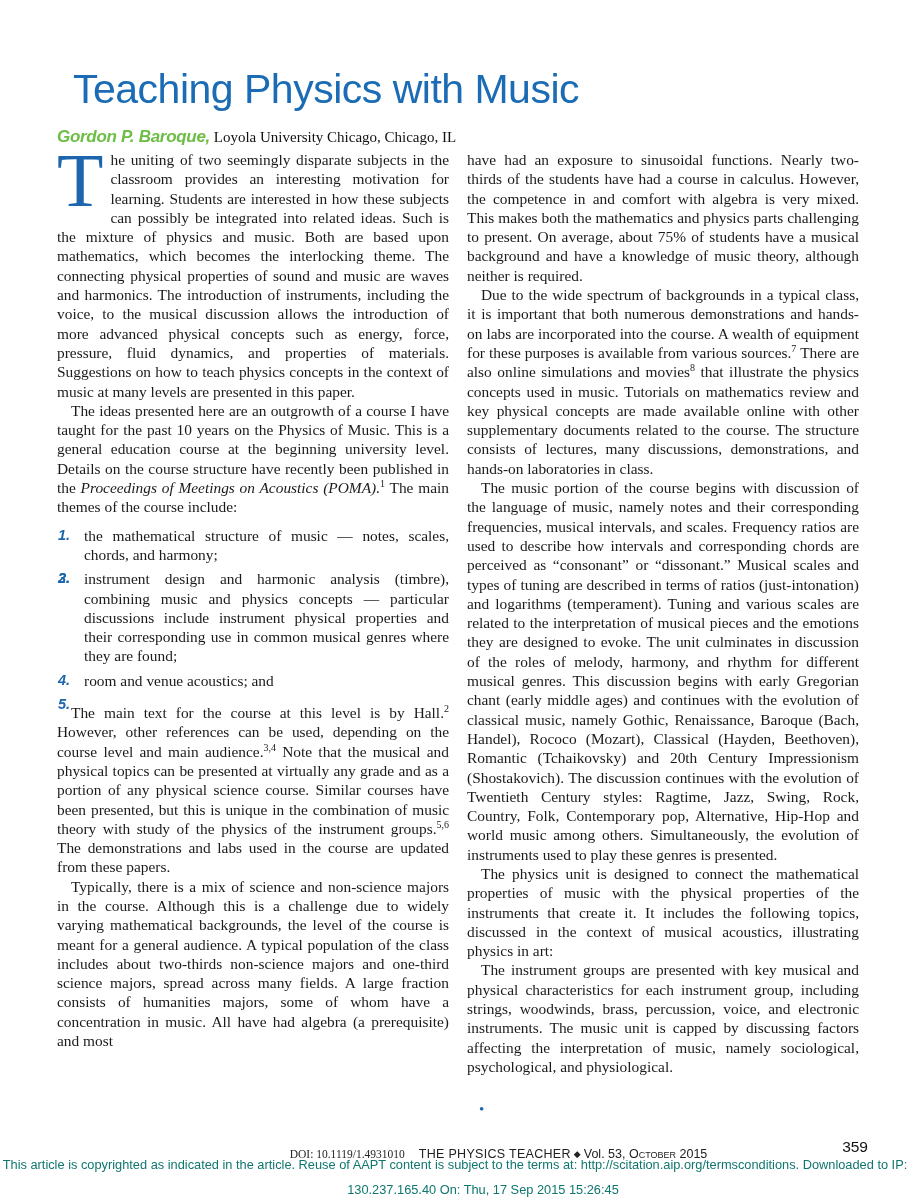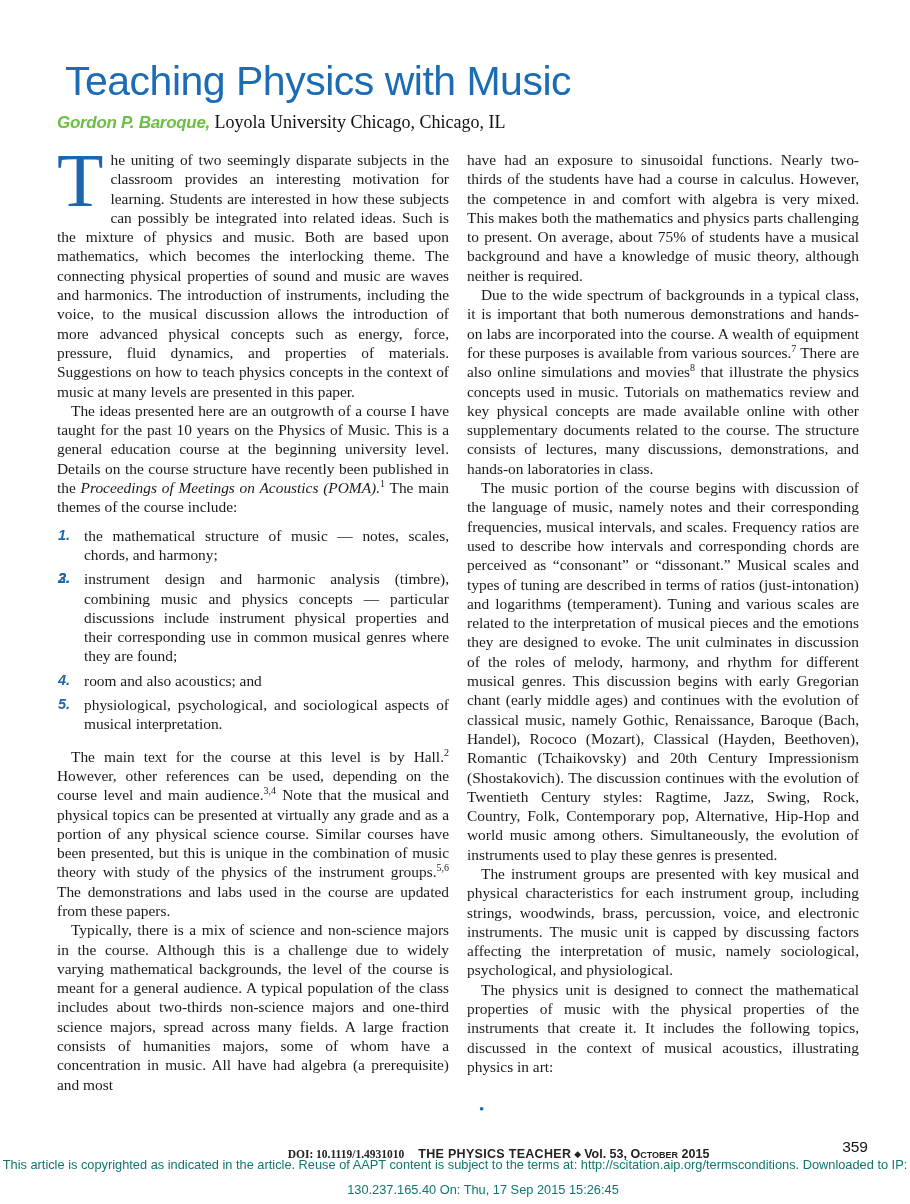--- a/index.html
+++ b/index.html
@@ -1,45 +1,45 @@
 <!DOCTYPE html>
 <html><head>
 <meta charset="utf-8">
 <style>
   html,body{margin:0;padding:0;background:#ffffff;}
   .page{position:relative;width:910px;height:1204px;background:#ffffff;overflow:hidden;
         font-family:"Liberation Serif","DejaVu Serif",serif;color:#1a1a1a;}
   
   .hdr{position:absolute;left:57px;top:52px;width:800px;}
-  .title{margin:8px;font-family:"Liberation Sans","DejaVu Sans",sans-serif;
+  .title{margin:16px;font-family:"Liberation Sans","DejaVu Sans",sans-serif;
          font-weight:400;font-size:41px;letter-spacing:-0.5px;color:#1b6cb4;line-height:1.05;}
   .byline{margin-top:9px;}
   .author{font-family:"Liberation Sans","DejaVu Sans",sans-serif;font-style:italic;font-weight:bold;
           font-size:17px;color:#6cbe44;letter-spacing:-0.3px;}
-  .affil{font-size:18px;color:#111;}
+  .affil{font-size:15px;color:#111;}
   
   .content{position:absolute;left:57px;top:150px;width:802px;display:flex;gap:18px;}
   .col{width:392px;font-size:15.4px;line-height:19.3px;text-align:justify;}
   .para{margin:0;text-indent:14px;}
   .para.noindent{text-indent:0;}
   sup{font-size:10px;line-height:0;vertical-align:super;}
   i{font-style:italic;}
   .dropcap{float:left;font-size:76px;line-height:56px;color:#1d66ad;
            padding:2px 7px 0 0;font-family:"Liberation Serif",serif;}
   
   .numlist{list-style:none;margin:9px 0 13px 0;padding:0;}
   .numitem{position:relative;padding-left:27px;margin-bottom:5px;}
   .num{position:absolute;left:1px;top:0;color:#1d66ad;font-style:italic;font-weight:bold;
        font-family:"Liberation Sans","DejaVu Sans",sans-serif;font-size:14.5px;}
   
   .bullet-item{position:relative;margin-top:24px;padding-left:34px;}
   .bullet{position:absolute;left:12px;top:0;color:#1d66ad;font-size:15px;}
   
   .footline{position:absolute;left:0;top:1144px;width:100%;text-align:center;
-            padding-left:87px;box-sizing:border-box;white-space:nowrap;color:#222;font-weight:bold;}
+            padding-left:87px;box-sizing:border-box;white-space:nowrap;color:#222;}
   .doi{font-size:11.5px;font-family:"Liberation Serif",serif;margin-right:14px;}
   .journal{font-family:"Liberation Sans","DejaVu Sans",sans-serif;font-size:12.5px;letter-spacing:0.3px;}
   .diamond{font-size:9px;margin:0 3px;vertical-align:1px;}
   .vol,.year{font-family:"Liberation Sans","DejaVu Sans",sans-serif;font-size:12.5px;}
   .month{font-family:"Liberation Sans","DejaVu Sans",sans-serif;font-size:12.5px;font-variant:small-caps;}
   .pagenum{position:absolute;top:1138px;right:42px;font-family:"Liberation Sans","DejaVu Sans",sans-serif;
            font-size:15.5px;color:#111;}
   .wm{position:absolute;left:0;width:100%;text-align:center;white-space:nowrap;
       font-family:"Liberation Sans","DejaVu Sans",sans-serif;color:#0f766e;}
   .wm1{top:1157px;font-size:12.8px;}
@@ -61,39 +61,39 @@
 
     <div class="col">
       <p class="para noindent"><span class="dropcap">T</span><span>he uniting of two seemingly disparate subjects in the classroom provides an interesting motivation for learning. Students are interested in how these subjects can possibly be integrated into related ideas. Such is the mixture of physics and music. Both are based upon mathematics, which becomes the interlocking theme. The connecting physical properties of sound and music are waves and harmonics. The introduction of instruments, including the voice, to the musical discussion allows the introduction of more advanced physical concepts such as energy, force, pressure, fluid dynamics, and properties of materials. Suggestions on how to teach physics concepts in the context of music at many levels are presented in this paper.</span></p>
 
       <p class="para"><span>The ideas presented here are an outgrowth of a course I have taught for the past 10 years on the Physics of Music. This is a general education course at the beginning university level. Details on the course structure have recently been published in the </span><i>Proceedings of Meetings on Acoustics (POMA).</i><sup>1</sup><span> The main themes of the course include:</span></p>
 
       <ol class="numlist">
         <li class="numitem"><span class="num">1.</span><span class="litext">the mathematical structure of music — notes, scales, chords, and harmony;</span></li>
         <li class="numitem"><span class="num">2.</span></li>
         <li class="numitem"><span class="num">3.</span><span class="litext">instrument design and harmonic analysis (timbre), combining music and physics concepts — particular discussions include instrument physical properties and their corresponding use in common musical genres where they are found;</span></li>
-        <li class="numitem"><span class="num">4.</span><span class="litext">room and also acoustics; and</span></li>
-        <li class="numitem"><span class="num">5.</span><span class="litext">physiological, psychological, and sociological aspects of musical interpretation.</span></li>
+        <li class="numitem"><span class="num">4.</span><span class="litext">room and venue acoustics; and</span></li>
+        <li class="numitem"><span class="num">5.</span></li>
       </ol>
 
       <p class="para"><span>The main text for the course at this level is by Hall.</span><sup>2</sup><span> However, other references can be used, depending on the course level and main audience.</span><sup>3,4</sup><span> Note that the musical and physical topics can be presented at virtually any grade and as a portion of any physical science course. Similar courses have been presented, but this is unique in the combination of music theory with study of the physics of the instrument groups.</span><sup>5,6</sup><span> The demonstrations and labs used in the course are updated from these papers.</span></p>
 
       <p class="para">Typically, there is a mix of science and non-science majors in the course. Although this is a challenge due to widely varying mathematical backgrounds, the level of the course is meant for a general audience. A typical population of the class includes about two-thirds non-science majors and one-third science majors, spread across many fields. A large fraction consists of humanities majors, some of whom have a concentration in music. All have had algebra (a prerequisite) and most</p>
     </div>
 
     <div class="col">
       <p class="para noindent">have had an exposure to sinusoidal functions. Nearly two-thirds of the students have had a course in calculus. However, the competence in and comfort with algebra is very mixed. This makes both the mathematics and physics parts challenging to present. On average, about 75% of students have a musical background and have a knowledge of music theory, although neither is required.</p>
 
       <p class="para"><span>Due to the wide spectrum of backgrounds in a typical class, it is important that both numerous demonstrations and hands-on labs are incorporated into the course. A wealth of equipment for these purposes is available from various sources.</span><sup>7</sup><span> There are also online simulations and movies</span><sup>8</sup><span> that illustrate the physics concepts used in music. Tutorials on mathematics review and key physical concepts are made available online with other supplementary documents related to the course. The structure consists of lectures, many discussions, demonstrations, and hands-on laboratories in class.</span></p>
 
       <p class="para">The music portion of the course begins with discussion of the language of music, namely notes and their corresponding frequencies, musical intervals, and scales. Frequency ratios are used to describe how intervals and corresponding chords are perceived as “consonant” or “dissonant.” Musical scales and types of tuning are described in terms of ratios (just-intonation) and logarithms (temperament). Tuning and various scales are related to the interpretation of musical pieces and the emotions they are designed to evoke. The unit culminates in discussion of the roles of melody, harmony, and rhythm for different musical genres. This discussion begins with early Gregorian chant (early middle ages) and continues with the evolution of classical music, namely Gothic, Renaissance, Baroque (Bach, Handel), Rococo (Mozart), Classical (Hayden, Beethoven), Romantic (Tchaikovsky) and 20th Century Impressionism (Shostakovich). The discussion continues with the evolution of Twentieth Century styles: Ragtime, Jazz, Swing, Rock, Country, Folk, Contemporary pop, Alternative, Hip-Hop and world music among others. Simultaneously, the evolution of instruments used to play these genres is presented.</p>
 
+      <p class="para">The physics unit is designed to connect the mathematical properties of music with the physical properties of the instruments that create it. It includes the following topics, discussed in the context of musical acoustics, illustrating physics in art:</p>
+
       <p class="para">The instrument groups are presented with key musical and physical characteristics for each instrument group, including strings, woodwinds, brass, percussion, voice, and electronic instruments. The music unit is capped by discussing factors affecting the interpretation of music, namely sociological, psychological, and physiological.</p>
-
-      <p class="para">The physics unit is designed to connect the mathematical properties of music with the physical properties of the instruments that create it. It includes the following topics, discussed in the context of musical acoustics, illustrating physics in art:</p>
 
       <div class="bullet-item">
         <span class="bullet">•</span>
       </div>
     </div>
 
   </div>
 
   <div class="footline">
     <span class="doi">DOI: 10.1119/1.4931010</span><span class="journal">THE PHYSICS TEACHER</span><span class="diamond">◆</span><span class="vol">Vol. 53, </span><span class="month">October</span><span class="year"> 2015</span>

